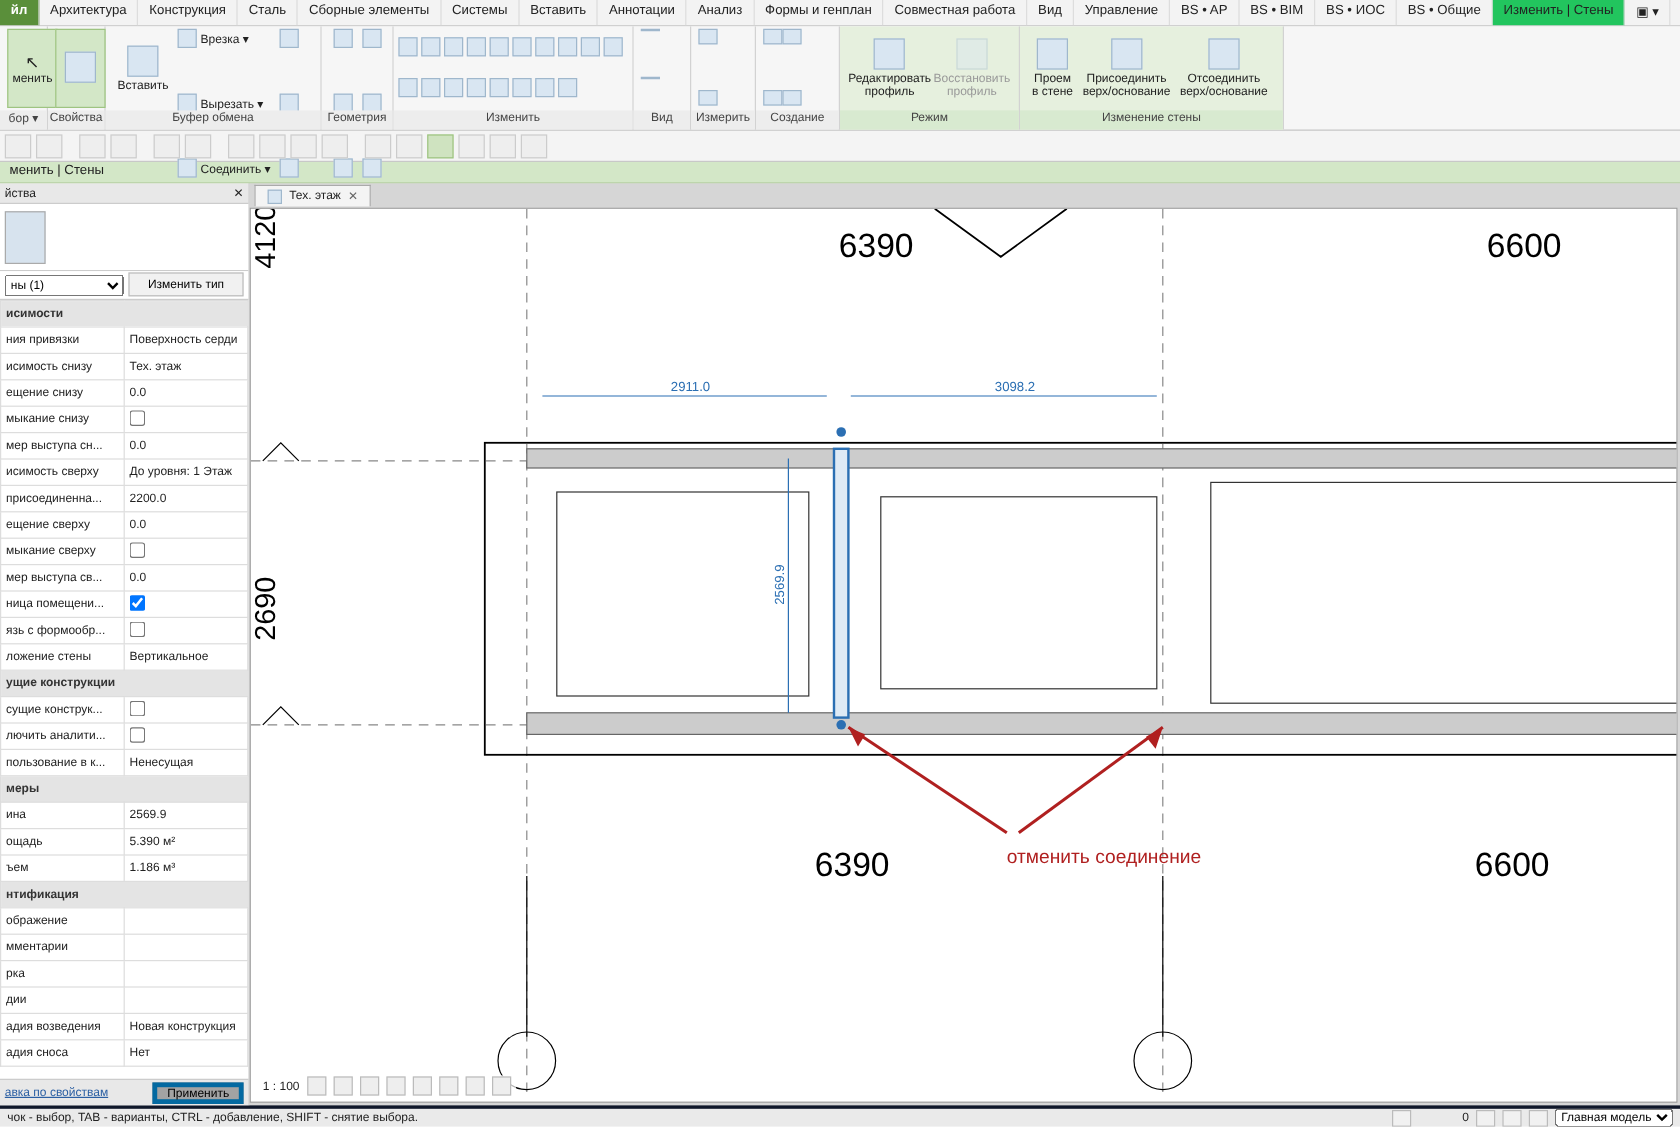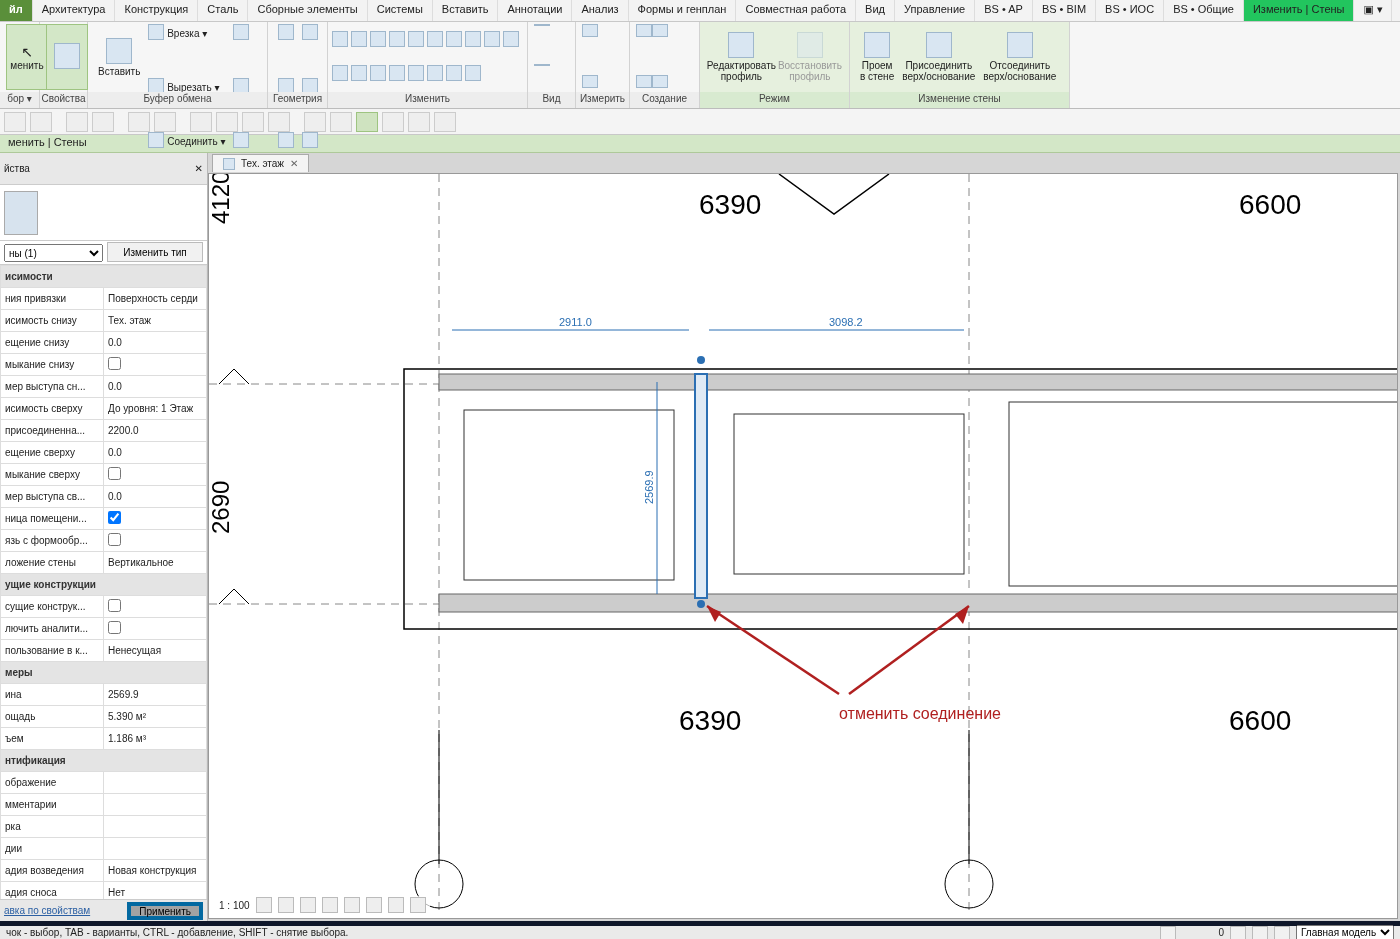--- a/index.html
+++ b/index.html
@@ -28,21 +28,21 @@
 .qat-btn { width: 22px; height: 20px; border: 1px solid #ccc; background: #eee; cursor: pointer; }
 .qat-btn.active { background: #cfe3c0; border-color: #9ec481; }
 .qat-sep { width: 6px; }
 
 
 .context-band { height: 18px; background: #d3e7c7; border-bottom: 1px solid #aec99a; font-size: 11px; padding: 1px 8px; }
 
 
 .main { display: flex; height: 768px; }
 .props-panel { width: 208px; background: #f6f6f6; border-right: 1px solid #b8b8b8; display: flex; flex-direction: column; }
-.props-head { height: 32px; background: #e8e8e8; display: flex; align-items: center; justify-content: space-between; padding: 0 4px; font-size: 10px; border-bottom: 1px solid #ccc; }
+.props-head { height: 17px; background: #e8e8e8; display: flex; align-items: center; justify-content: space-between; padding: 0 4px; font-size: 10px; border-bottom: 1px solid #ccc; }
 .type-selector { height: 56px; display: flex; align-items: center; padding: 4px; border-bottom: 1px solid #ccc; background: #fff; }
 .type-thumb { width: 34px; height: 44px; background: #d7e3ee; border: 1px solid #aaa; margin-right: 6px; }
 .type-text { font-size: 10px; line-height: 1.25; flex: 1; }
 .filter-row { height: 24px; display: flex; align-items: flex-end; padding: 2px 4px; border-bottom: 1px solid #ccc; background: #fff; }
 .filter-row select { flex: 1; font-size: 10px; height: 18px; }
 .edit-type { width: 96px; height: 20px; font-size: 10px; margin-left: 4px; border: 1px solid #bbb; background: #f1f1f1; cursor: pointer; }
 
 .props-grid { flex: 1; overflow-y: auto; background: #fff; }
 .props-grid table { width: 100%; border-collapse: collapse; table-layout: fixed; }
 .props-grid td { border: 1px solid #ddd; padding: 1px 4px; font-size: 10px; height: 22px; overflow: hidden; text-overflow: ellipsis; white-space: nowrap; }
@@ -61,21 +61,21 @@
 .view-tab { height: 18px; background: #f4f4f4; border: 1px solid #aaa; border-bottom: none; padding: 1px 10px; font-size: 10px; display: flex; align-items: center; gap: 6px; }
 .view-tab .tab-icon { width: 12px; height: 12px; background: #d9e6f2; border: 1px solid #9fb7cc; }
 .view-tab .close { cursor: pointer; color: #666; }
 .canvas-wrap { flex: 1; background: #fff; position: relative; border: 1px solid #999; margin: 0 2px 2px 0; overflow: hidden; }
 .canvas-wrap svg { position: absolute; top: 0; left: 0; }
 
 .view-ctrl { position: absolute; left: 6px; bottom: 4px; display: flex; align-items: center; gap: 6px; font-size: 10px; background: rgba(255,255,255,0.7); padding: 1px 4px; }
 .vc-icon { width: 16px; height: 16px; border: 1px solid #bbb; background: #eee; cursor: pointer; }
 
 
-.status-bar { height: 18px; background: #eaeaea; border-top: 5px solid #0f172a; display: flex; align-items: center; justify-content: space-between; font-size: 10px; padding: 0 6px; }
+.status-bar { height: 18px; background: #eaeaea; border-top: 3px solid #0f172a; display: flex; align-items: center; justify-content: space-between; font-size: 10px; padding: 0 6px; }
 .status-right { display: flex; align-items: center; gap: 6px; }
 .status-right select { font-size: 10px; height: 15px; }
 .sb-icon { width: 16px; height: 14px; border: 1px solid #bbb; background: #f1f1f1; cursor: pointer; }
 </style>
 </head>
 <body>
 
 <div class="menu-bar">
   <div class="menu-item file">йл</div>
   <div class="menu-item">Архитектура</div>

